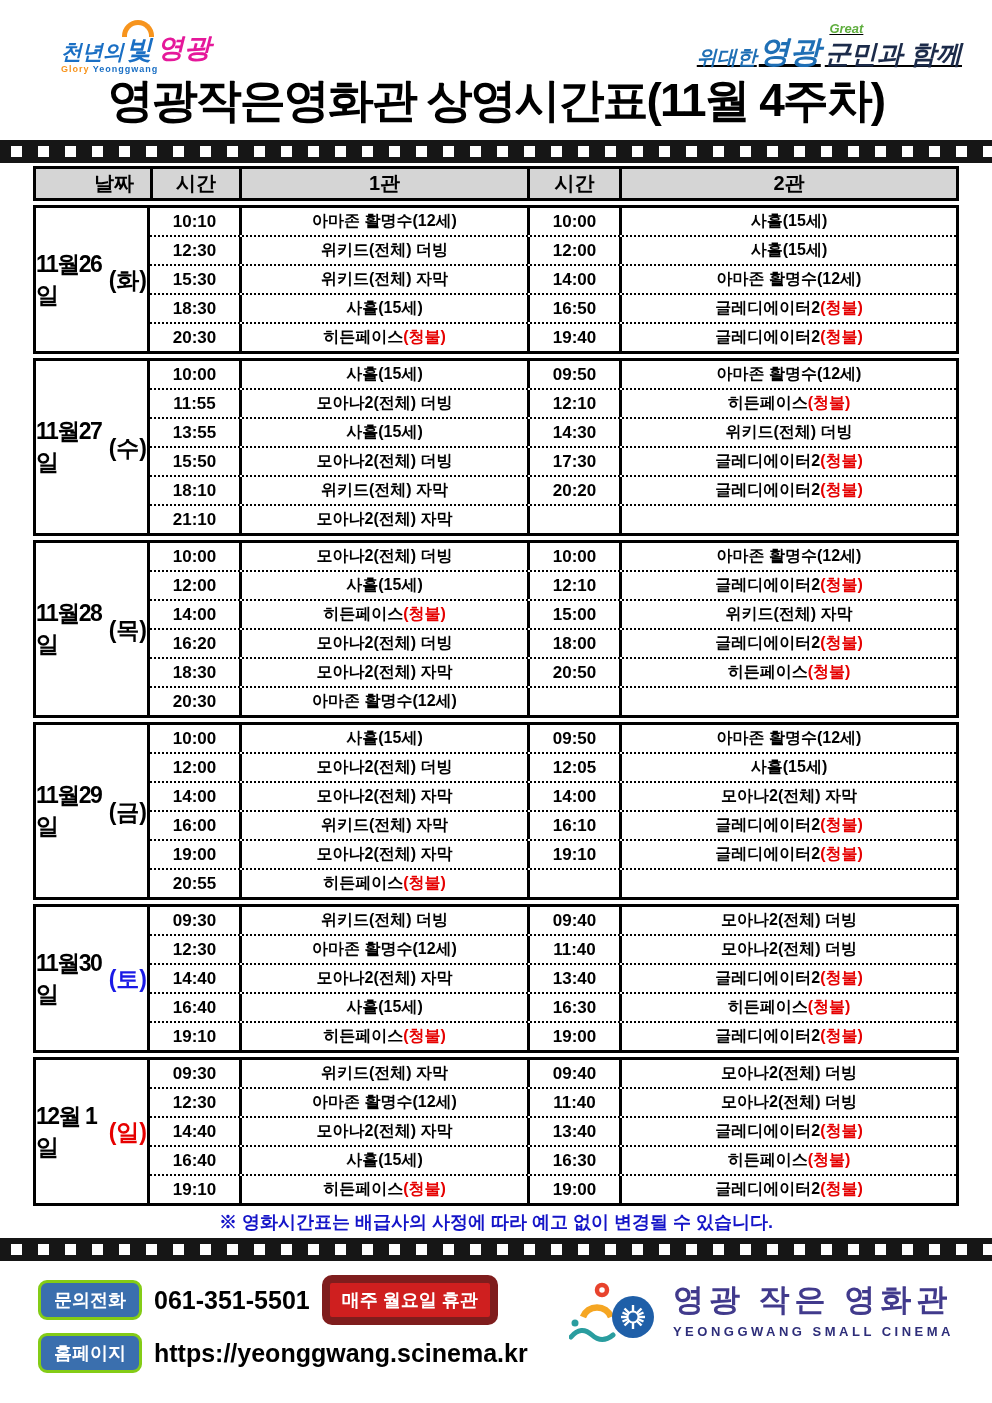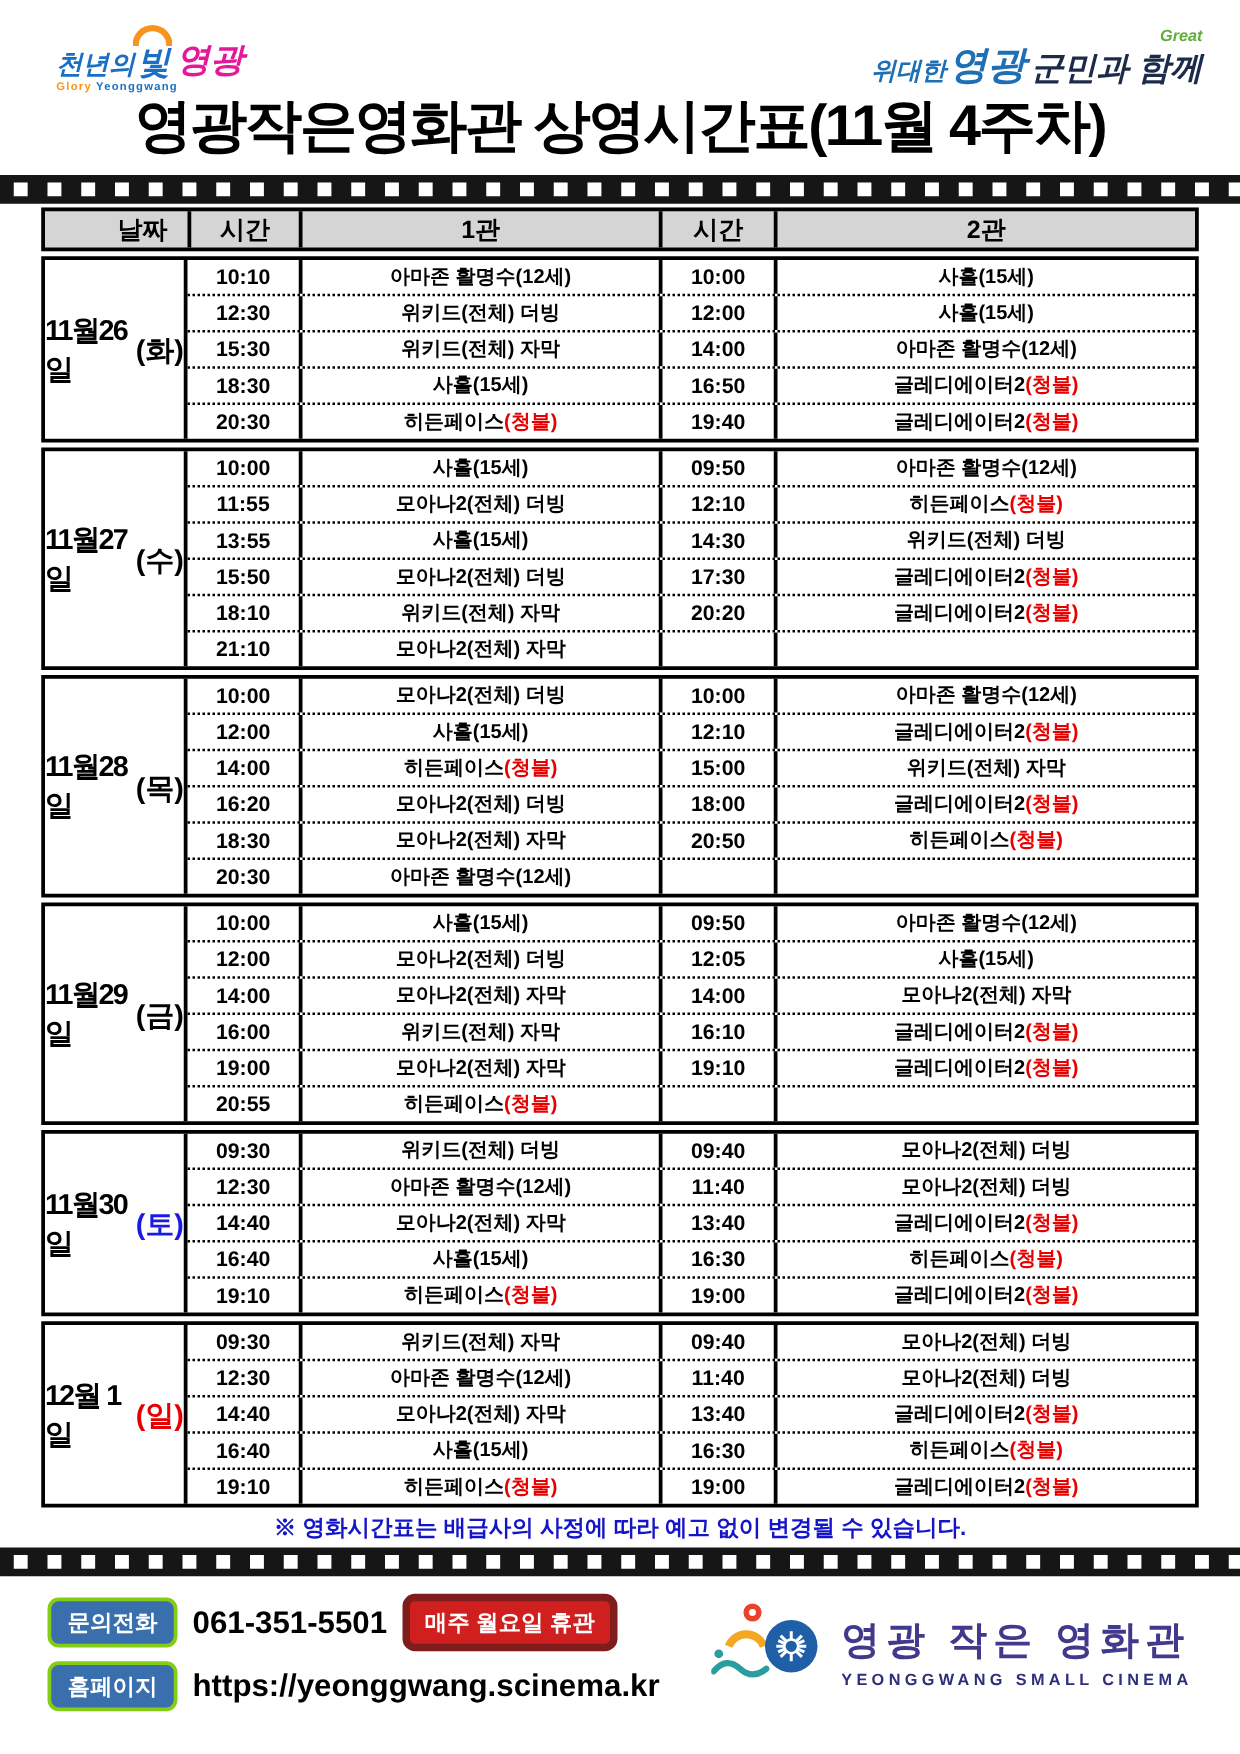--- a/index.html
+++ b/index.html
@@ -5,29 +5,29 @@
   :root{
     --red:#e60000; --note-blue:#1414c8; --btn-blue:#3a6fae; --badge-red:#cf1f1f;
     --logo-purple:#413a8c; --hdr-gray:#d5d5d5;
   }
   *{box-sizing:border-box;}
   body{margin:0;background:#fff;font-family:"Liberation Sans",sans-serif;color:#000;}
   .page{position:relative;width:992px;height:1403px;overflow:hidden;background:#fff;}
 
   
   header{position:relative;height:140px;}
-  .logo-left{position:absolute;left:45px;top:26px;line-height:1;}
+  .logo-left{position:absolute;left:61px;top:26px;line-height:1;}
   .ll-row{display:flex;align-items:flex-end;}
   .ll-a{font-size:21px;font-weight:800;color:#1a6fc4;font-style:italic;}
   .ll-b{position:relative;font-size:26px;font-weight:900;color:#1a6fc4;font-style:italic;padding:10px 2px 0 2px;}
   .ll-b .arc{position:absolute;left:-2px;top:-6px;width:32px;height:17px;border:5px solid #f7941d;border-bottom:none;border-radius:17px 17px 0 0;}
   .ll-c{font-size:27px;font-weight:900;color:#e5189a;font-style:italic;margin-left:3px;}
   .ll-sub{font-size:9px;font-weight:bold;color:#1a6fc4;margin-top:3px;letter-spacing:1px;}
   .ll-sub b{color:#f7941d;}
-  .logo-right{position:absolute;right:30px;top:22px;text-align:right;line-height:1;}
+  .logo-right{position:absolute;right:30px;top:22px;text-align:center;line-height:1;text-decoration:underline;}
   .lr-great{font-size:13px;font-weight:bold;color:#5fae3e;font-style:italic;margin-left:34px;}
   .lr-row{display:flex;align-items:flex-end;margin-top:1px;}
   .lr-a{font-size:20px;font-weight:900;color:#1f6fb5;font-style:italic;}
   .lr-b{font-size:31px;font-weight:900;color:#1f6fb5;font-style:italic;margin:0 4px 0 2px;}
   .lr-c{font-size:26px;font-weight:900;color:#1c2b4a;font-style:italic;}
   .title{position:absolute;left:0;right:0;top:70px;margin:0;text-align:center;
          font-size:46px;font-weight:900;letter-spacing:-2px;color:#000;}
 
   
   .film-strip{height:23px;background-color:#161616;
@@ -61,23 +61,23 @@
   .note{margin:2px 0 4px 0;text-align:center;font-size:18px;font-weight:bold;color:var(--note-blue);}
 
   
   footer{display:flex;justify-content:space-between;align-items:flex-start;padding:14px 38px 0 38px;}
   .contact-row{display:flex;align-items:center;margin-bottom:8px;}
   .btn{display:inline-flex;align-items:center;justify-content:center;background:var(--btn-blue);
     color:#fff;font-weight:bold;font-size:18px;padding:5px 13px;border-radius:9px;
     border:3px solid #84cc16;min-width:88px;}
   .phone{font-size:25px;font-weight:bold;margin:0 12px;}
   .badge{display:inline-block;background:var(--badge-red);color:#fff;font-weight:800;font-size:18px;
-    padding:5px 12px;border-radius:10px;border:6px solid #7f1d1d;}
+    padding:5px 12px;border-radius:10px;border:8px solid #7f1d1d;}
   .url{font-size:25px;font-weight:bold;color:#000;text-decoration:none;margin-left:12px;}
-  .cinema-logo{display:flex;align-items:flex-end;margin-top:4px;}
+  .cinema-logo{display:flex;align-items:flex-start;margin-top:4px;}
   .cl-text{margin-left:8px;}
   .cl-kr{font-size:31px;font-weight:800;color:var(--logo-purple);letter-spacing:5px;}
   .cl-en{font-size:13px;font-weight:bold;color:#2e2e7a;letter-spacing:3.5px;margin-top:3px;}
 </style>
 </head>
 <body>
 
 <div class="page">
 
   <header>

